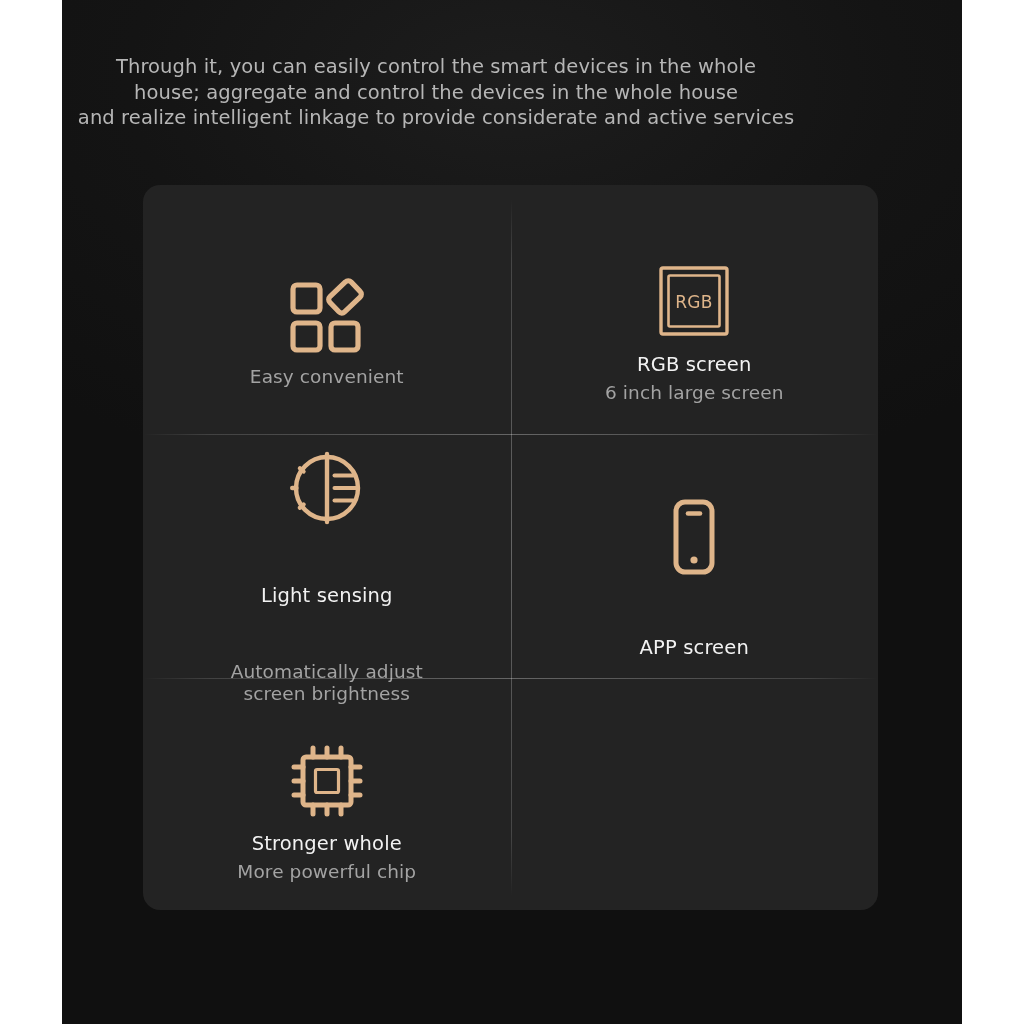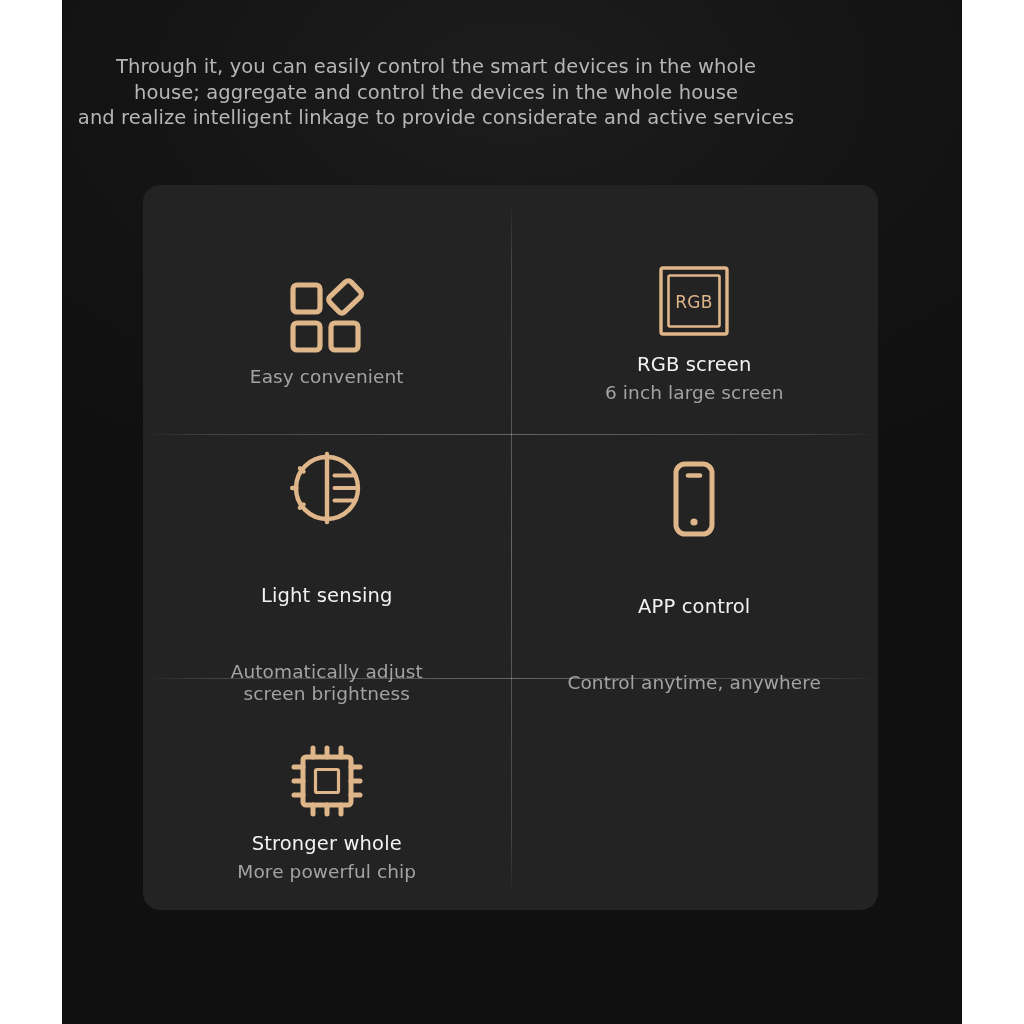--- a/index.html
+++ b/index.html
@@ -209,22 +209,21 @@
       </div>
 
       <div class="cell r1">
         <div class="icon-box">
           <svg width="80" height="80" viewBox="0 0 80 80" fill="none" stroke="#dfb58a" stroke-width="5.0" stroke-linecap="round" stroke-linejoin="round">
             <rect x="22" y="5" width="36" height="70" rx="9"></rect>
             <line x1="34" y1="16.5" x2="46" y2="16.5" stroke-width="4.6"></line>
             <circle cx="40" cy="63" r="3.6" fill="#dfb58a" stroke="none"></circle>
           </svg>
         </div>
-        <div class="f-title">APP control</div>
-        <div class="f-sub">Control anytime, anywhere</div>
+        <div class="f-title">APP screen</div>
       </div>
 
       <div class="cell r2">
         <div class="icon-box">
           <svg width="80" height="80" viewBox="0 0 80 80" fill="none" stroke="#dfb58a" stroke-width="5.0" stroke-linecap="round" stroke-linejoin="round">
             <rect x="16" y="16" width="48" height="48" rx="3"></rect>
             <rect x="28.5" y="28.5" width="23" height="23" rx="1.5" stroke-width="3.2"></rect>
 
             <line x1="26" y1="16" x2="26" y2="7"></line>
             <line x1="40" y1="16" x2="40" y2="7"></line>

